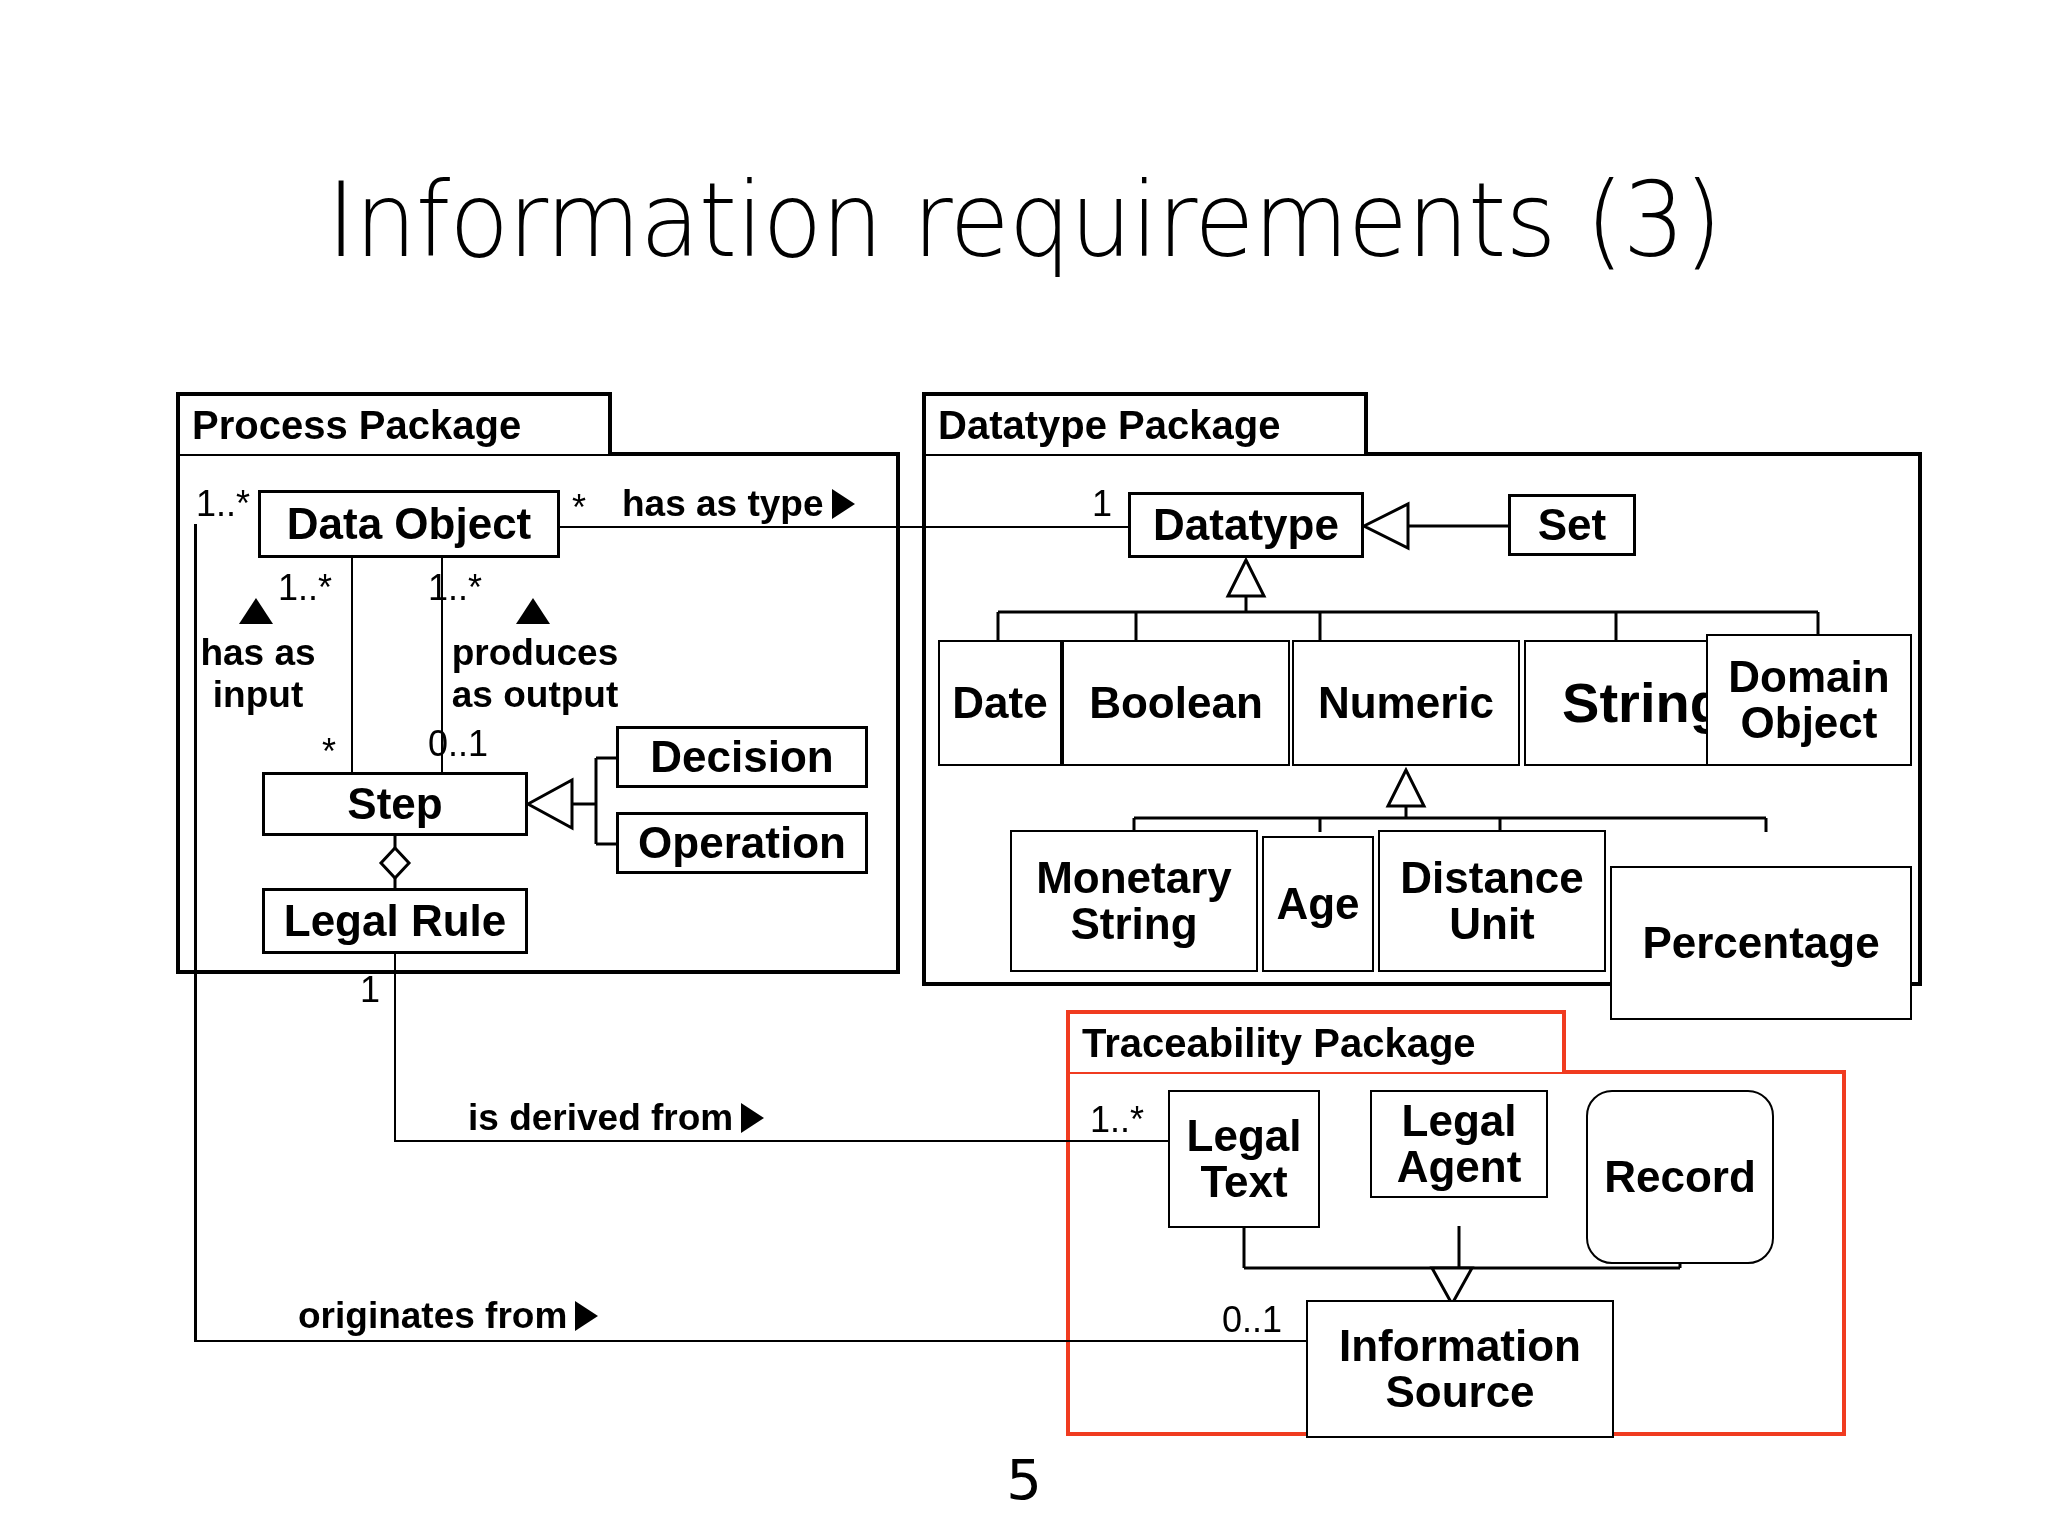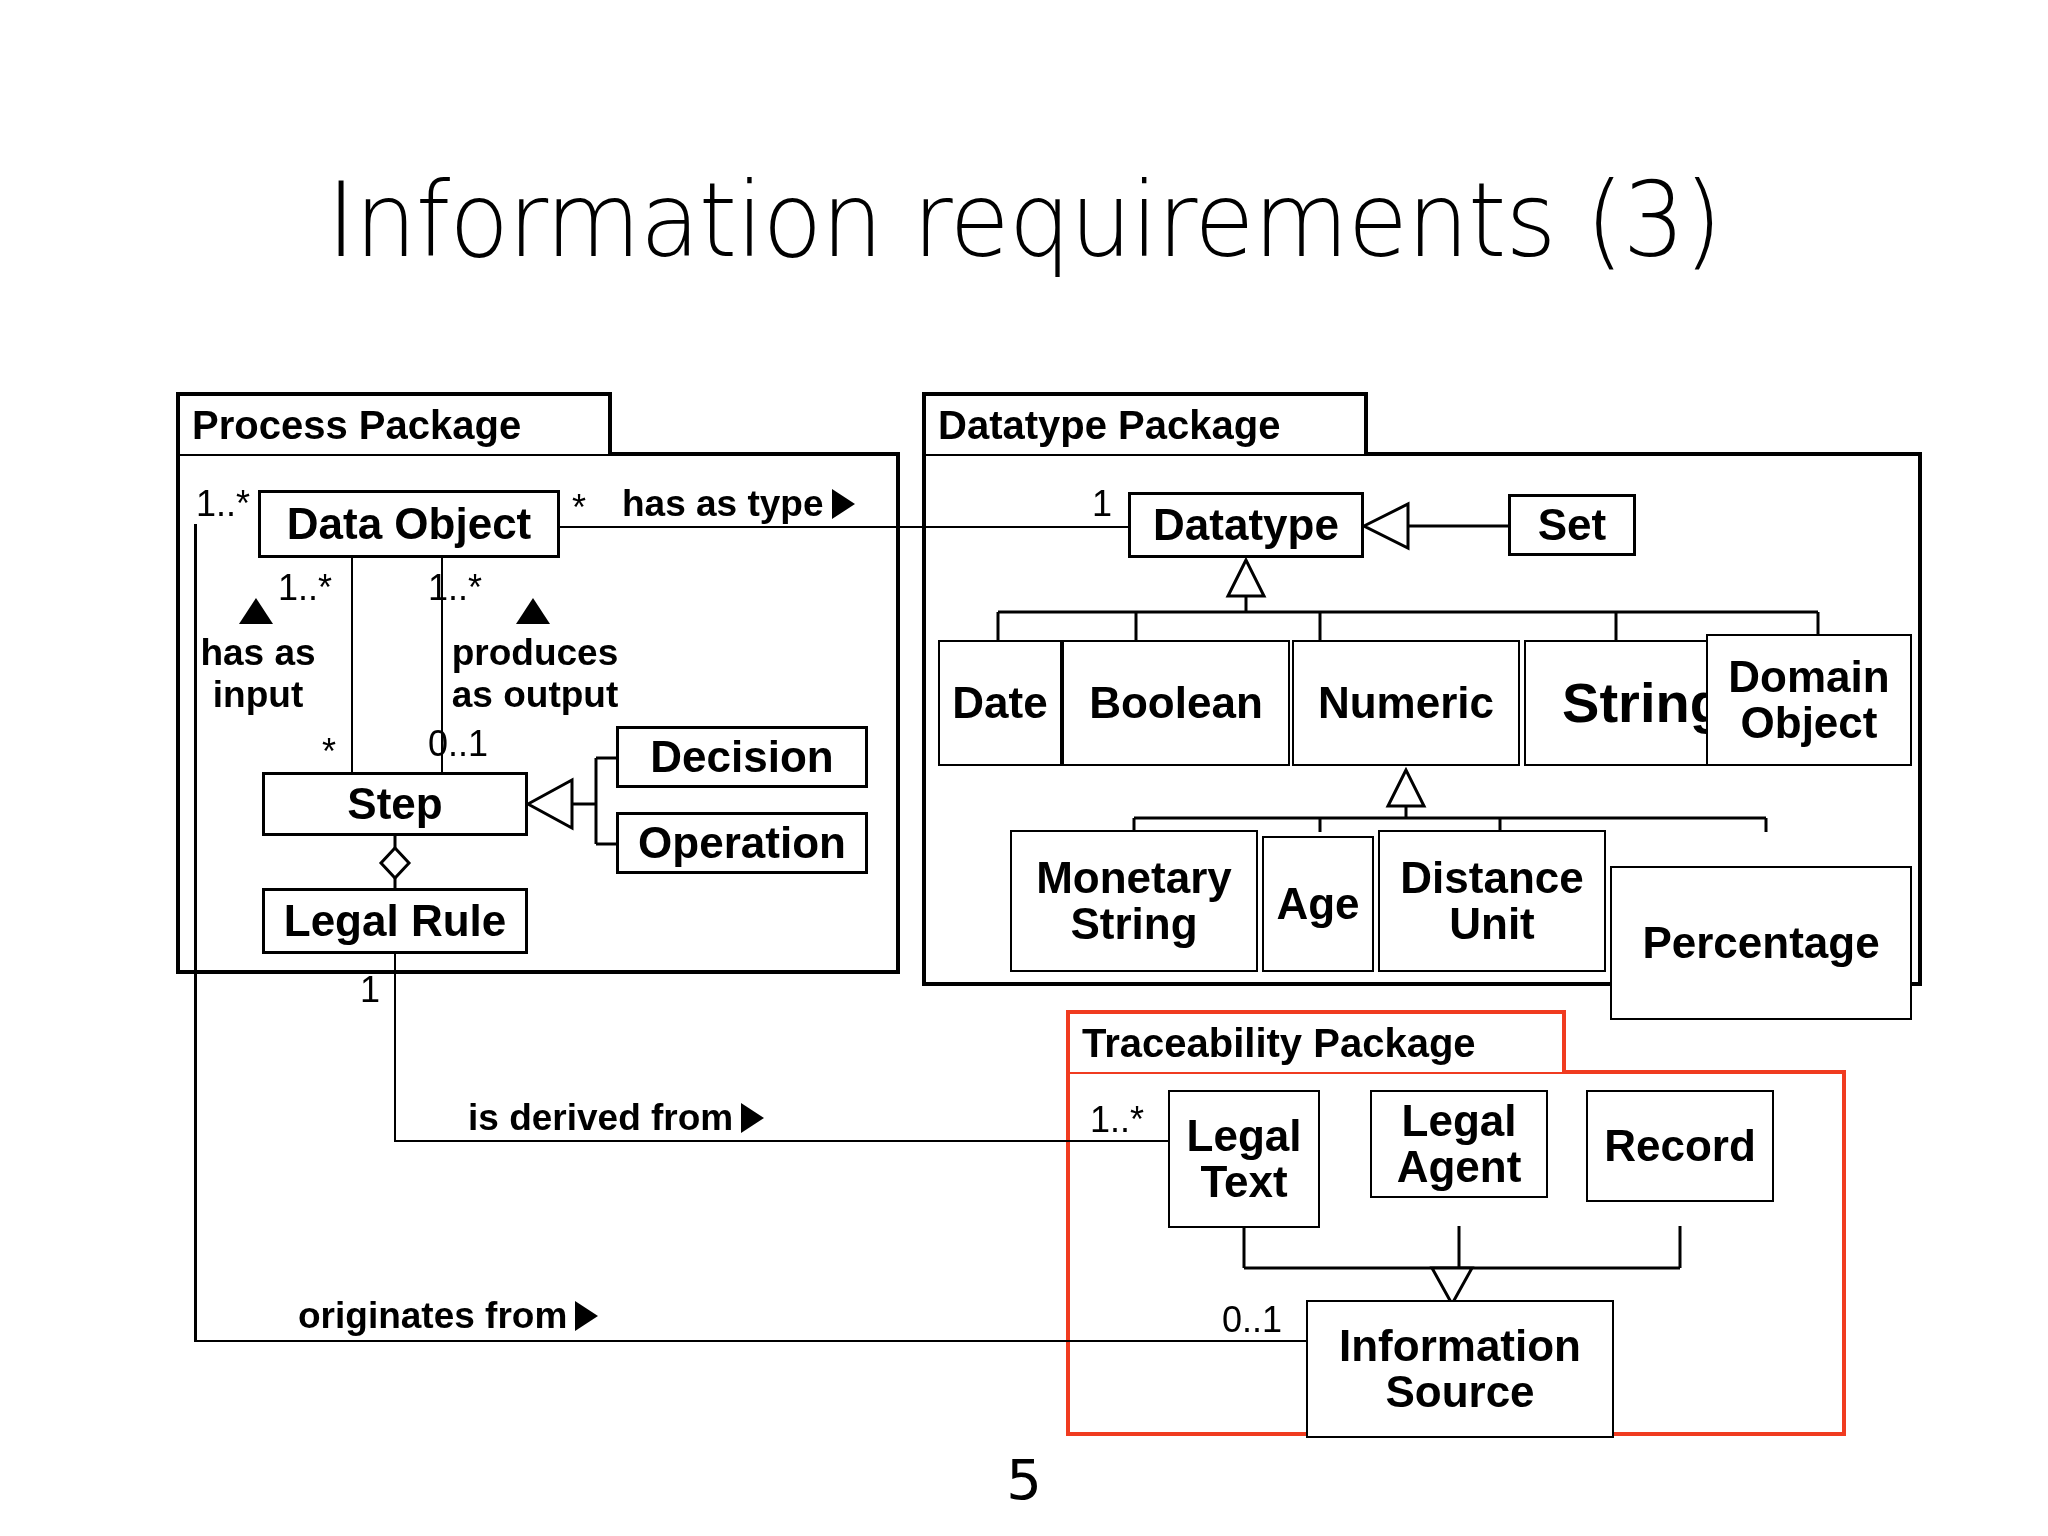--- a/index.html
+++ b/index.html
@@ -318,21 +318,21 @@
   <div class="pkg-body red" style="left:1066px; top:1070px; width:780px; height:366px;"></div>
 
   <div class="cls thin" style="left:1168px; top:1090px; width:152px; height:138px; font-size:44px;">
     <span>Legal Text</span>
   </div>
 
   <div class="cls thin" style="left:1370px; top:1090px; width:178px; height:108px; font-size:44px;">
     <span>Legal Agent</span>
   </div>
 
-  <div class="cls thin" style="left:1586px; top:1090px; width:188px; height:112px; font-size:44px;">
+  <div class="cls thin" style="left:1586px; top:1090px; width:188px; height:174px; font-size:44px;border-radius:26px;">
     <span>Record</span>
   </div>
 
   <div class="cls thin" style="left:1306px; top:1300px; width:308px; height:138px; font-size:44px;">
     <span>Information Source</span>
   </div>
 
   <svg class="svgwrap" style="left:1230px; top:1226px; width:470px; height:80px;" viewBox="0 0 470 80">
 
     <line x1="14" y1="0" x2="14" y2="42" stroke="#000000" stroke-width="3"></line>

